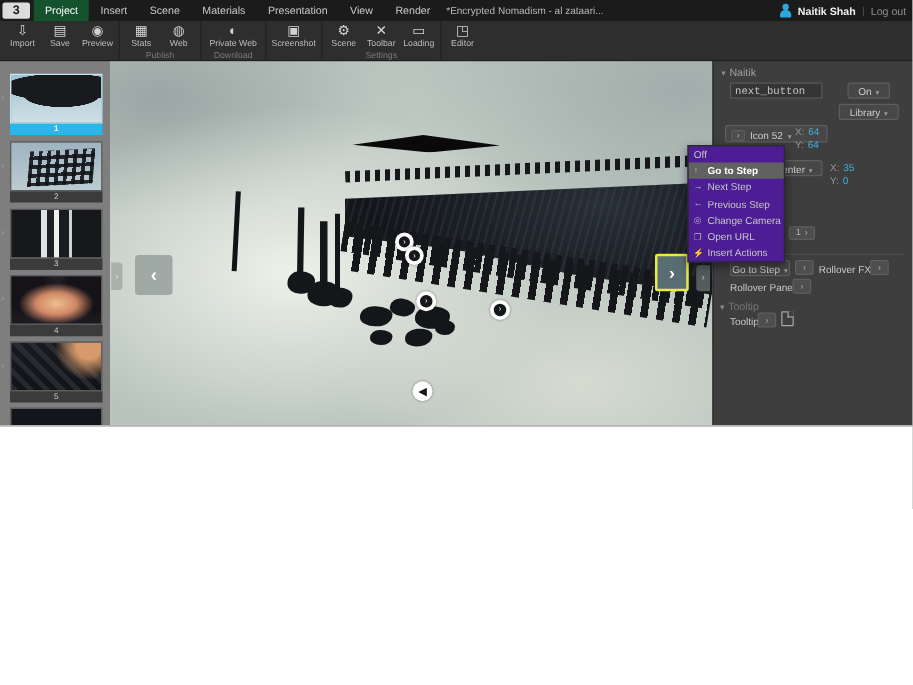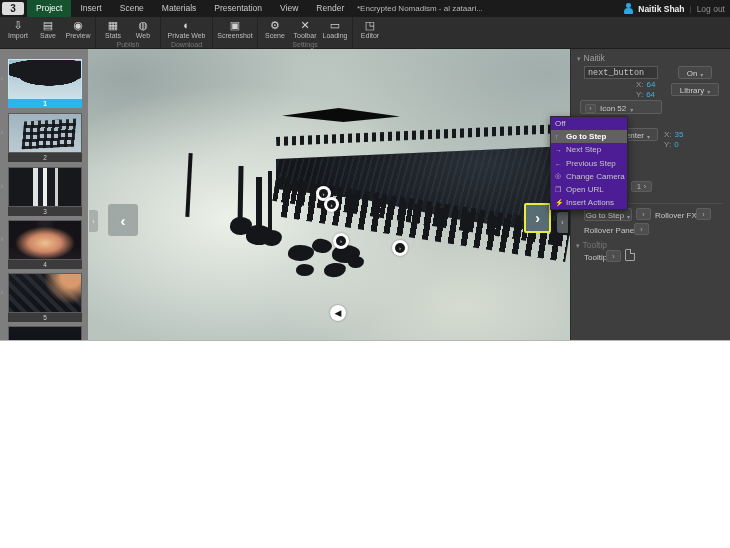--- a/index.html
+++ b/index.html
@@ -291,21 +291,21 @@
       <div class="sel" style="left:671px;top:34px;width:48px;height:13px">
           <span>Library</span>
           <span class="car">▾</span>
         </div>
 
       <div class="sel" style="left:580px;top:51px;width:82px;height:14px;justify-content:flex-start;padding:0 4px;gap:4px">
         <span class="mini" style="position:static;width:11px;height:9px">›</span>
         <span>Icon 52</span>
           <span class="car">▾</span>
       </div>
-      <div class="xy" style="left:636px;top:31px;font-size:8px">
+      <div class="xy" style="left:636px;top:52px;font-size:8px">
         <div><span class="lb">X:</span><span class="vl">64</span></div>
         <div><span class="lb">Y:</span><span class="vl">64</span></div>
       </div>
 
       <div class="sel" style="left:612px;top:79px;width:46px;height:13px;z-index:1">
           <span>Center</span>
           <span class="car">▾</span>
         </div>
       <div class="xy" style="left:664px;top:81px;font-size:8px">
         <div><span class="lb">X:</span><span class="vl">35</span></div>

